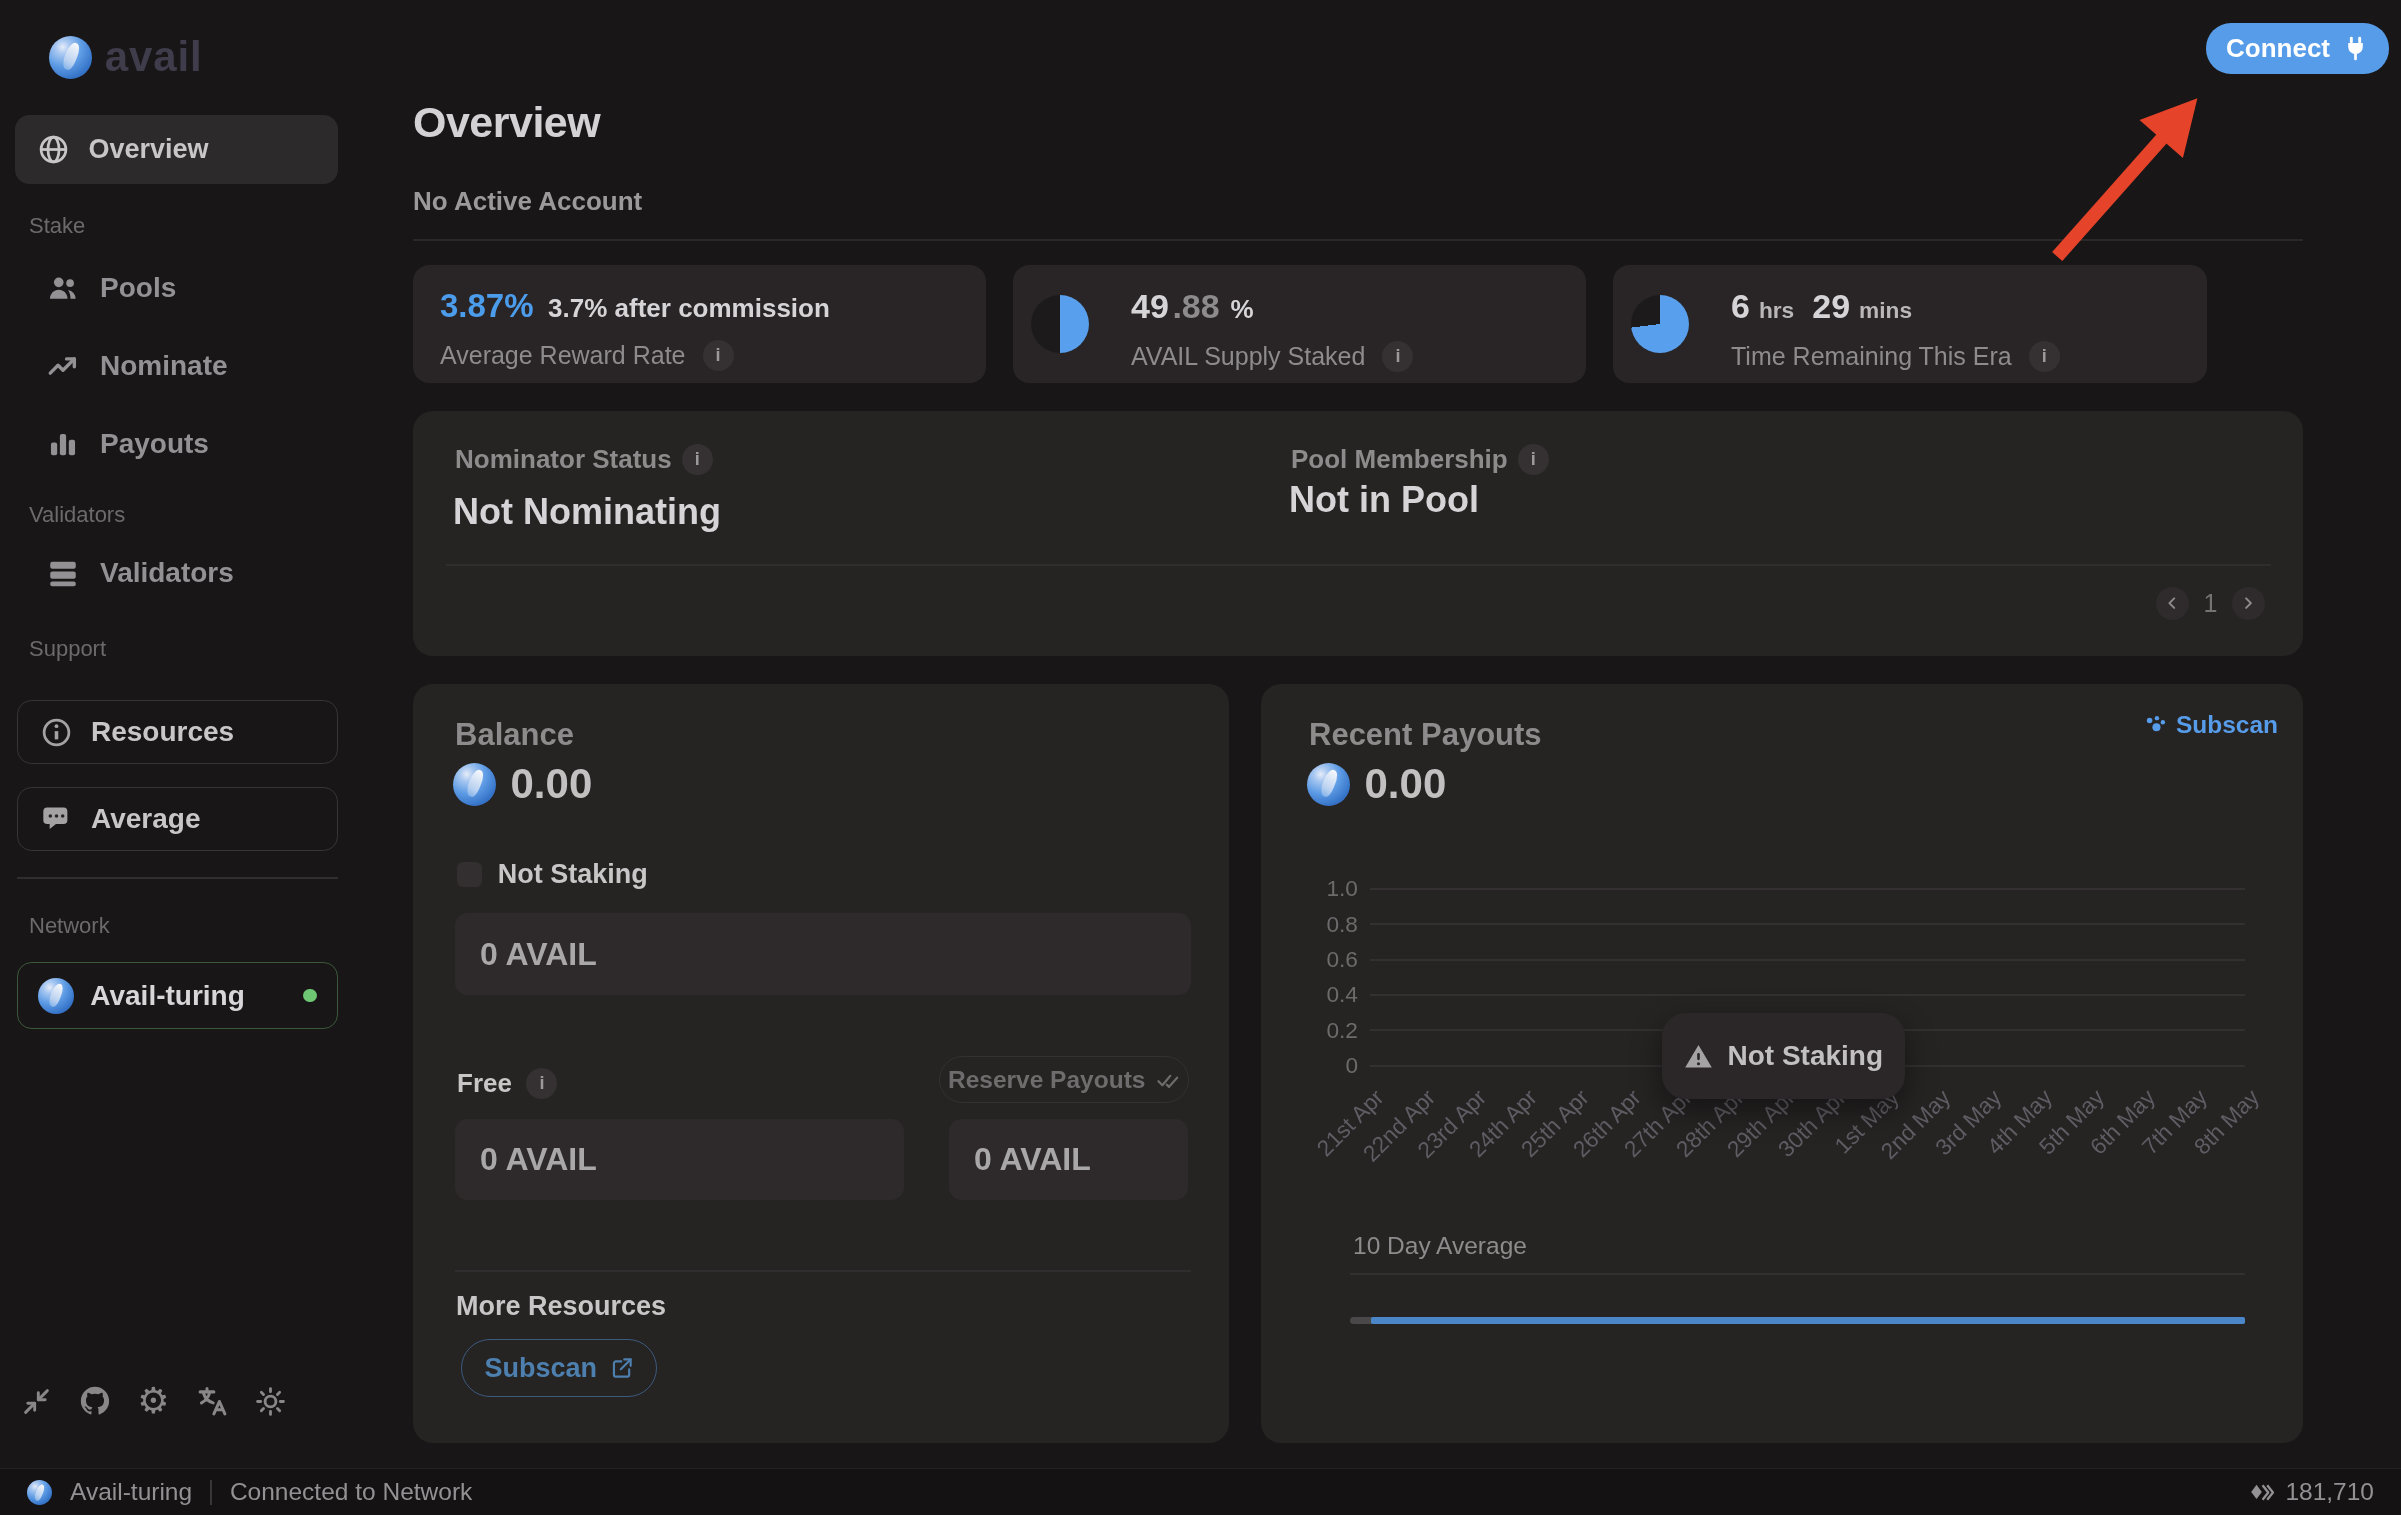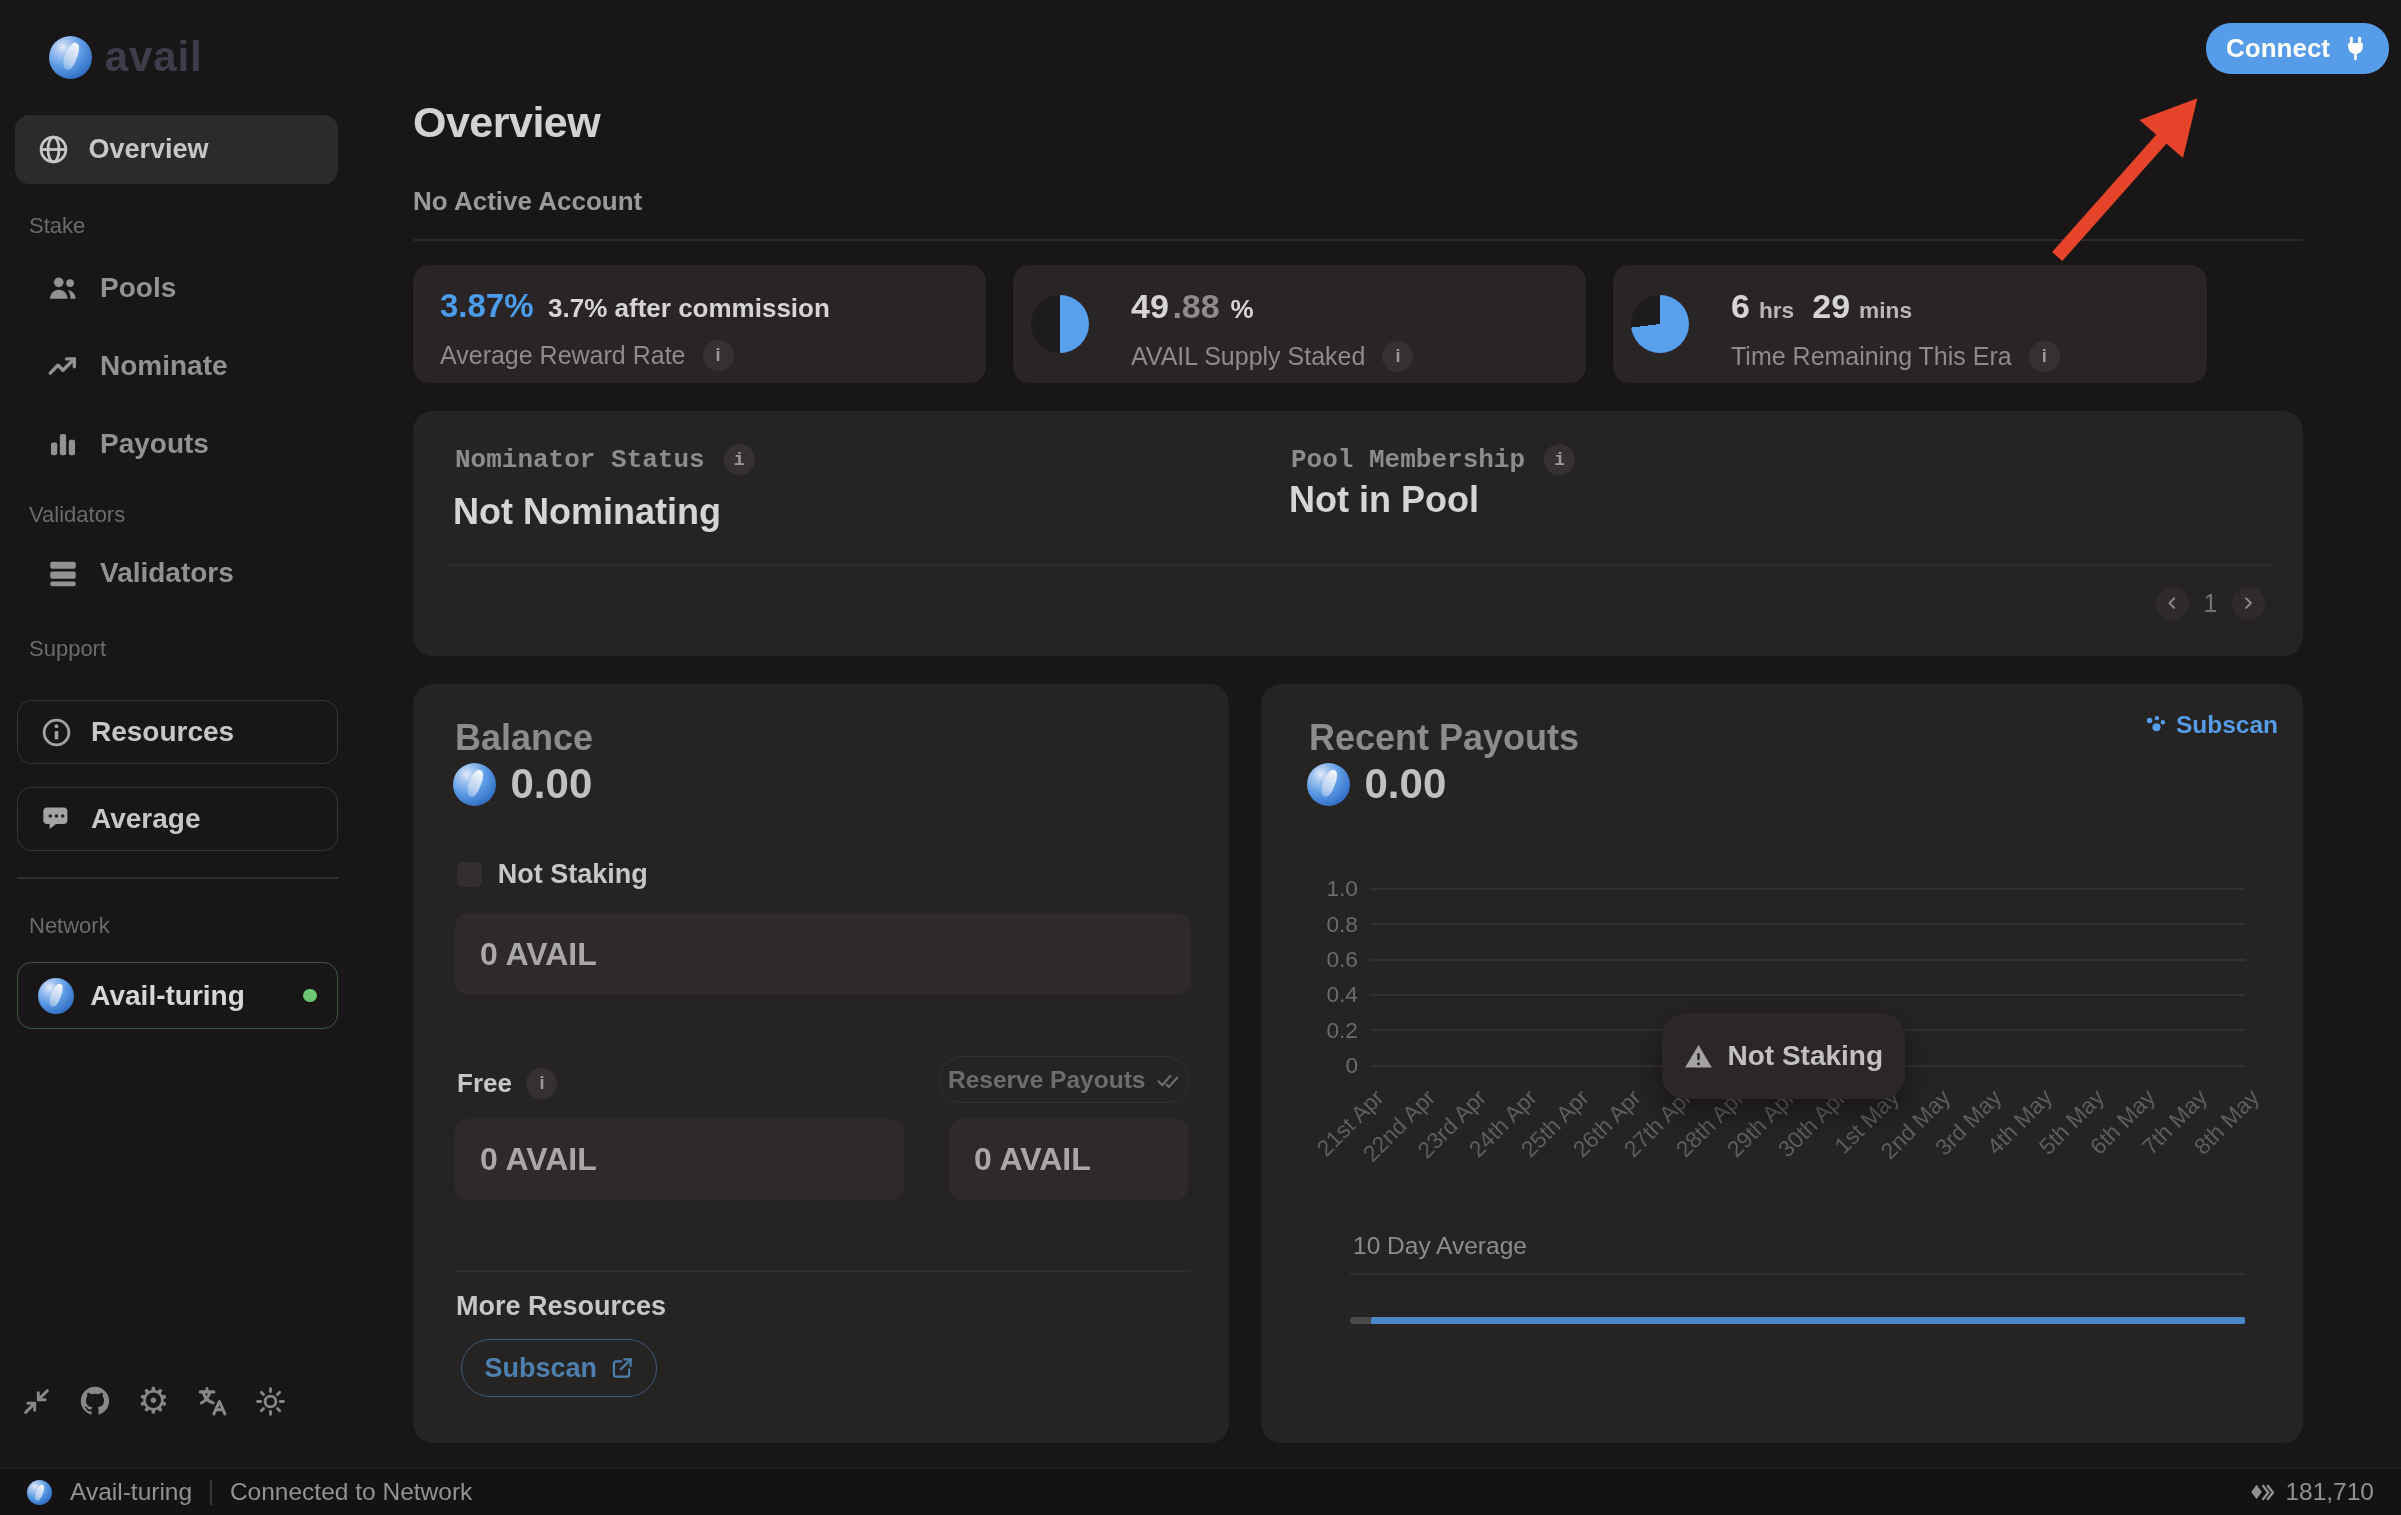--- a/index.html
+++ b/index.html
@@ -86,32 +86,32 @@
   .stat-label{font-size:25px;color:var(--txt-mid);}
   .info{width:31px;height:31px;border-radius:50%;background:#353132;color:#9c999b;
     font-size:18px;font-weight:700;display:inline-flex;align-items:center;justify-content:center;flex:none;}
   .pie{position:absolute;left:18px;top:30px;width:58px;height:58px;border-radius:50%;}
   .pie-supply{background:conic-gradient(var(--pie-blue) 0 49.88%, #1d1a1b 49.88% 100%);}
   .pie-era{background:conic-gradient(var(--pie-blue) 0 73%, #1d1a1b 73% 100%);}
   .with-pie{margin-left:91px;}
 
   
   .status-card{left:413px;top:411px;width:1890px;height:245px;border-radius:20px;background:var(--card);}
-  .sc-label{position:absolute;display:flex;align-items:center;gap:19px;font-size:26px;font-weight:700;color:var(--txt-mid);font-family:Liberation Mono, monospace;}
+  .sc-label{position:absolute;display:flex;align-items:center;gap:10px;font-size:26px;font-weight:700;color:var(--txt-mid);}
   .sc-value{position:absolute;font-size:36px;font-weight:700;color:#d6d4d6;}
   .sc-divider{position:absolute;left:33px;top:153px;width:1825px;height:1.8px;background:#302d2e;}
   .sc-prompt{position:absolute;left:35px;top:178px;display:flex;align-items:center;gap:14.5px;
     font-size:26px;color:#9c999b;}
   .pager{position:absolute;right:38px;top:176px;display:flex;align-items:center;gap:14.5px;}
   .pager .pg-btn{width:33px;height:33px;border-radius:50%;background:#2f2b2d;display:flex;align-items:center;justify-content:center;color:#8e8b8d;}
   .pager .pg-num{font-size:25px;color:#757274;}
 
   
   .balance-card{left:413px;top:684px;width:816px;height:759px;border-radius:20px;background:var(--card);}
-  .card-title{position:absolute;font-size:36px;font-weight:700;color:var(--txt-mid);}
+  .card-title{position:absolute;font-size:31px;font-weight:700;color:var(--txt-mid);}
   .token-row{position:absolute;display:flex;align-items:center;gap:14.5px;}
   .token-row .coin{width:43px;height:43px;}
   .token-amt{font-size:42px;font-weight:700;color:#c3c0c2;}
   .legend-row{position:absolute;display:flex;align-items:center;gap:16.3px;}
   .legend-box{width:24.5px;height:24.5px;border-radius:6.3px;background:#332f31;flex:none;}
   .legend-lbl{font-size:27px;font-weight:700;color:#c9c6c8;}
   .amt-box{position:absolute;background:#2e2a2c;border-radius:12.7px;display:flex;align-items:center;padding-left:25px;}
   .amt-box .t{font-size:32px;font-weight:700;color:#aaa7a9;}
   .free-row{position:absolute;display:flex;align-items:center;gap:14.5px;}
   .free-row .t{font-size:26px;font-weight:700;color:#c9c6c8;}

